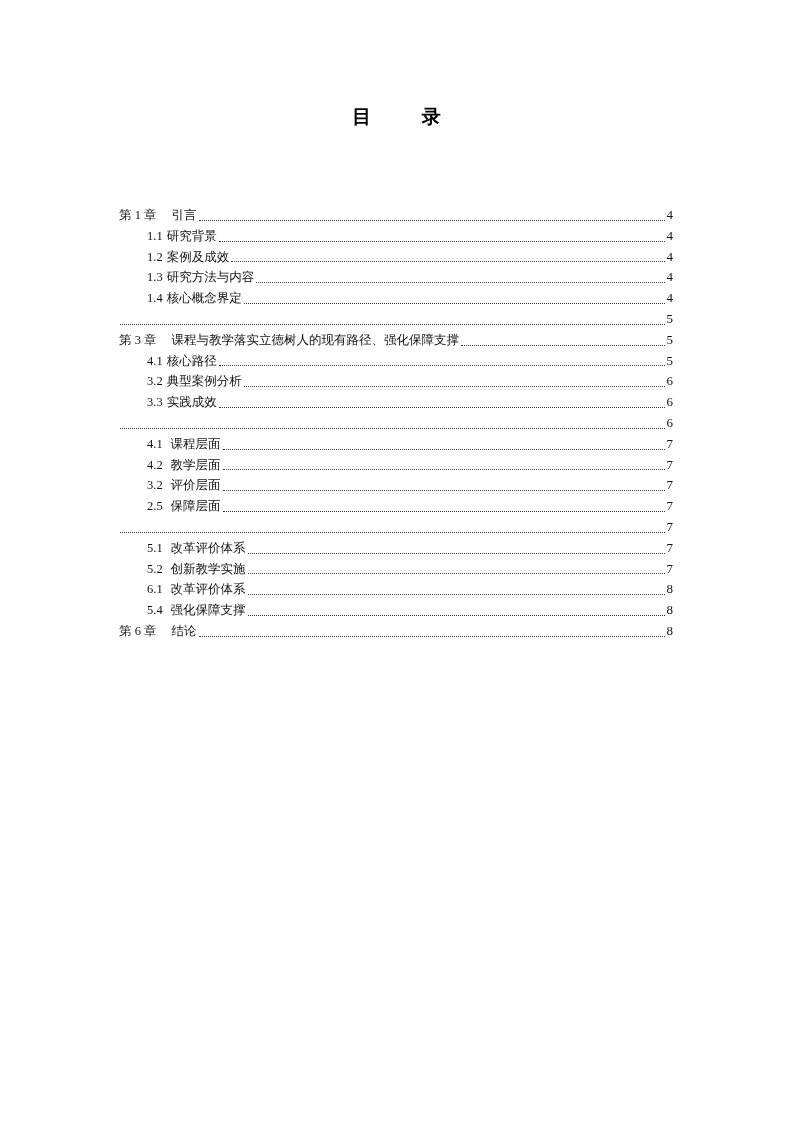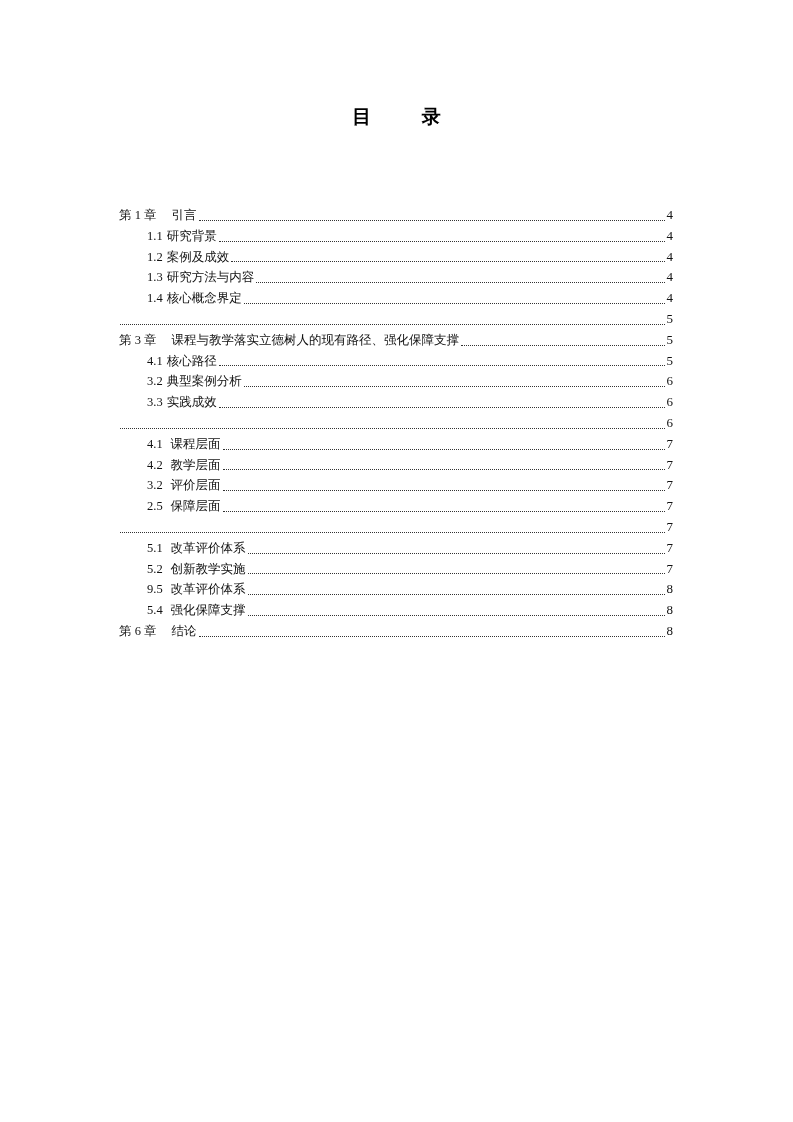--- a/index.html
+++ b/index.html
@@ -178,21 +178,21 @@
       <span class="toc-label"><span class="num">5.1</span><span> 改革评价体系</span></span>
       <span class="toc-leader"></span>
       <span class="toc-page">7</span>
     </li>
     <li class="toc-entry level-2">
       <span class="toc-label"><span class="num">5.2</span><span> 创新教学实施</span></span>
       <span class="toc-leader"></span>
       <span class="toc-page">7</span>
     </li>
     <li class="toc-entry level-2">
-      <span class="toc-label"><span class="num">9.5</span><span> 改革评价体系</span></span>
+      <span class="toc-label"><span class="num">6.1</span><span> 改革评价体系</span></span>
       <span class="toc-leader"></span>
       <span class="toc-page">8</span>
     </li>
     <li class="toc-entry level-2">
       <span class="toc-label"><span class="num">5.4</span><span> 强化保障支撑</span></span>
       <span class="toc-leader"></span>
       <span class="toc-page">8</span>
     </li>
     <li class="toc-entry level-1">
       <span class="toc-label"><span class="num">第 6 章</span><span>结论</span></span>

